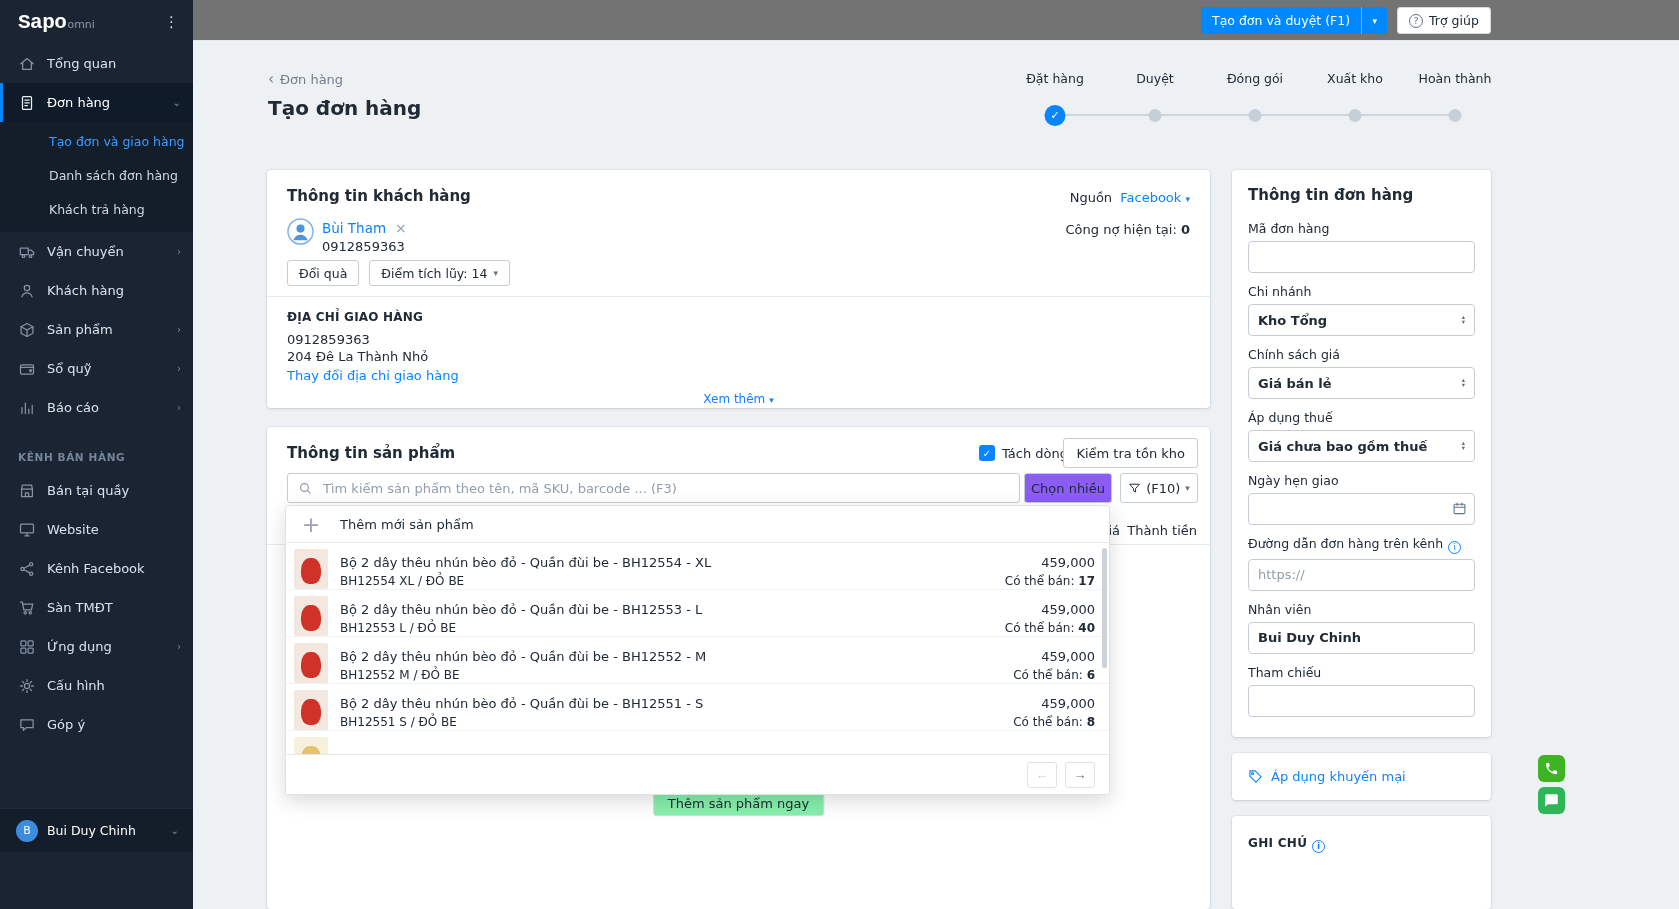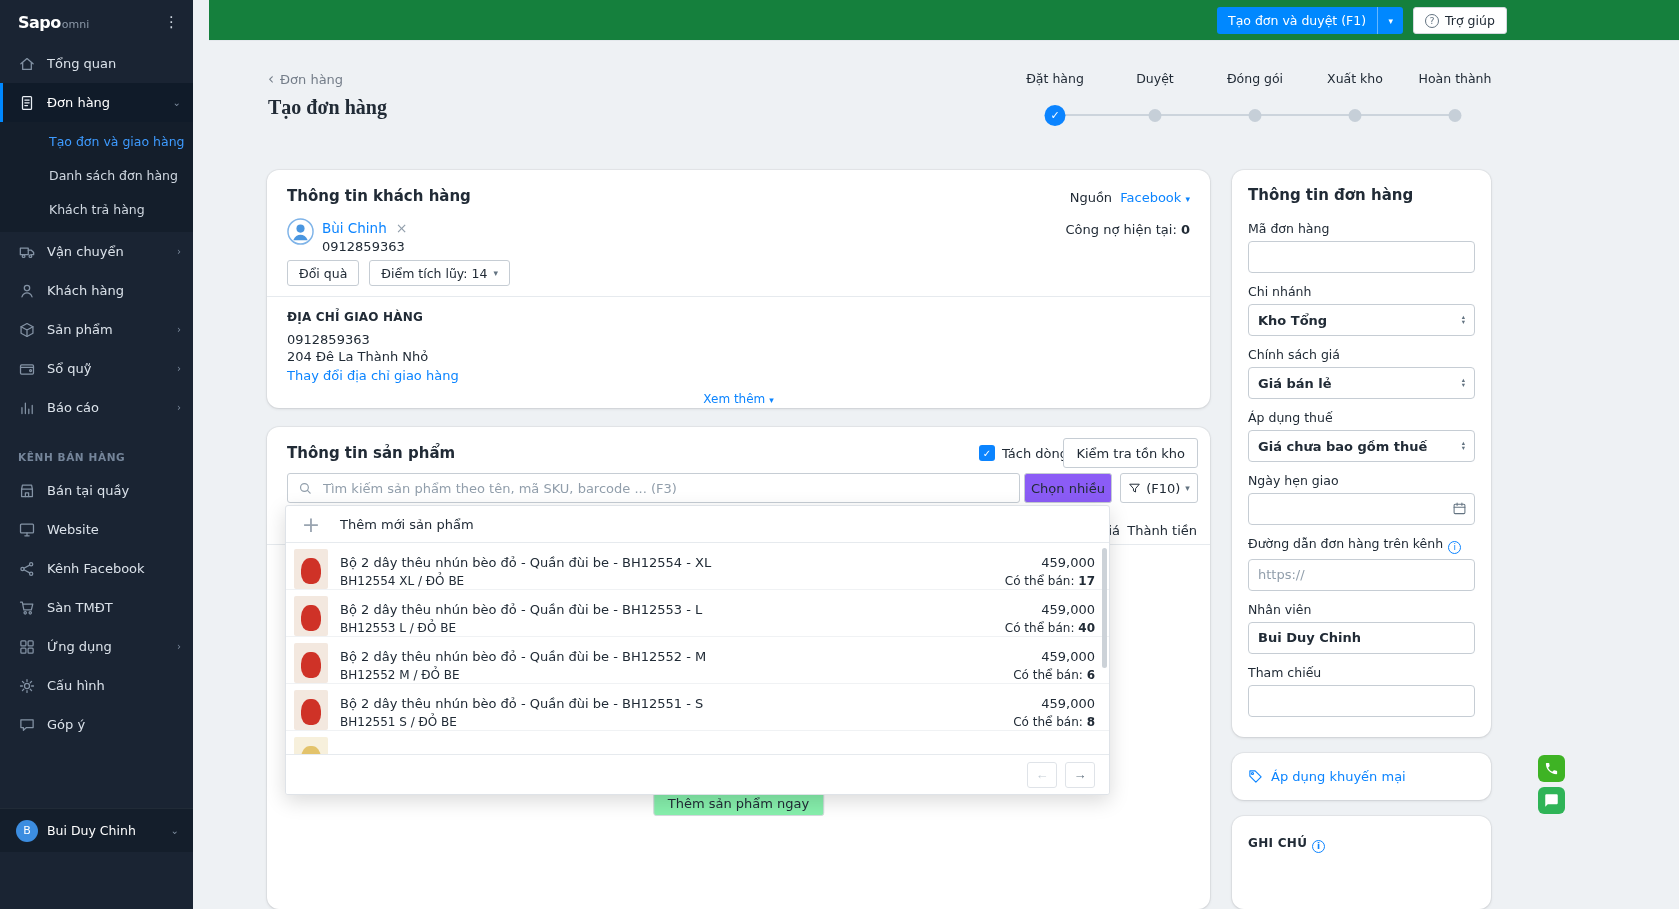--- a/index.html
+++ b/index.html
@@ -4,21 +4,21 @@
 <style>
   html,body{margin:0;padding:0;background:#eef1f4;}
   *{box-sizing:border-box;}
   .app{position:relative;width:1679px;height:909px;overflow:hidden;background:#eef1f4;
        font-family:"DejaVu Sans","Liberation Sans",sans-serif;color:#212b36;}
 
   
   .sidebar{position:absolute;left:0;top:0;width:193px;height:909px;background:#1a2433;z-index:30;}
   .logo-row{display:flex;align-items:center;justify-content:space-between;height:44px;padding:0 14px 0 18px;}
   .logo{cursor:pointer;}
-  .logo-main{color:#fff;font-size:16px;font-weight:bold;letter-spacing:-.5px;}
+  .logo-main{color:#fff;font-size:21px;font-weight:bold;letter-spacing:-.5px;font-family:Liberation Mono, monospace;}
   .logo-sub{color:#8c99a9;font-size:11px;margin-left:1px;}
   .kebab{color:#cfd7e0;font-size:15px;cursor:pointer;}
   .nav-item{display:flex;align-items:center;height:39px;padding:0 12px 0 18px;gap:11px;color:#dbe2ea;
             font-size:13px;cursor:pointer;position:relative;}
   .nav-icon{color:#8493a5;display:flex;flex:none;}
   .nav-label{white-space:nowrap;}
   .chev{margin-left:auto;color:#7d8c9e;font-size:10px;line-height:1;}
   .nav-item.active{background:#101b29;color:#fff;}
   .nav-item.active .nav-icon{color:#e9eef4;}
   .nav-item.active::before{content:"";position:absolute;left:0;top:0;bottom:0;width:3px;background:#0088ff;}
@@ -26,44 +26,44 @@
   .submenu-item{height:34px;display:flex;align-items:center;padding-left:49px;font-size:12.5px;color:#cfd7e0;cursor:pointer;}
   .submenu-item.current{color:#3e9bff;}
   .nav-section{margin-top:12px;padding:12px 18px 8px;font-size:10.5px;letter-spacing:.6px;color:#75859a;font-weight:bold;}
   .sidebar-user{position:absolute;top:808px;left:0;right:0;height:44px;background:#141e2b;display:flex;
                 align-items:center;gap:9px;padding:0 14px 0 16px;color:#fff;font-size:12.5px;cursor:pointer;
                 border-top:1px solid rgba(255,255,255,.06);}
   .user-avatar{width:22px;height:22px;border-radius:50%;background:#3c8de0;color:#fff;font-size:11px;
                display:flex;align-items:center;justify-content:center;flex:none;}
 
   
-  .topbar{position:absolute;left:209px;top:0;right:0;height:41px;background:#15803d;border-bottom:1px solid #e4e8ec;z-index:20;}
+  .topbar{position:absolute;left:193px;top:0;right:0;height:41px;background:#737373;border-bottom:1px solid #e4e8ec;z-index:20;}
   .split-btn{position:absolute;left:1008px;top:7px;display:flex;height:27px;}
   .split-main{background:#0088ff;color:#fff;border:none;font-size:12.5px;padding:0 11px;border-radius:3px 0 0 3px;cursor:pointer;font-family:inherit;}
   .split-caret{background:#0088ff;color:#fff;border:none;border-left:1px solid rgba(255,255,255,.4);width:26px;
                border-radius:0 3px 3px 0;font-size:9px;cursor:pointer;}
   .help-btn{position:absolute;left:1204px;top:7px;height:27px;background:#fff;border:1px solid #d3d9de;border-radius:3px;
             display:flex;align-items:center;gap:6px;padding:0 11px;font-size:12.5px;color:#212b36;cursor:pointer;font-family:inherit;}
   .q-circle{width:14px;height:14px;border:1.2px solid #637381;border-radius:50%;font-size:9.5px;color:#637381;
             display:flex;align-items:center;justify-content:center;}
 
   
   .breadcrumb{position:absolute;left:268px;top:72px;font-size:13px;color:#747d89;cursor:pointer;display:flex;gap:6px;align-items:center;}
   .bc-chev{font-size:15px;line-height:1;}
-  .page-title{position:absolute;left:268px;top:96px;margin:0;font-size:20px;font-weight:bold;color:#212b36;font-family:Liberation Serif, serif;}
+  .page-title{position:absolute;left:268px;top:96px;margin:0;font-size:20px;font-weight:bold;color:#212b36;}
   .steps{position:absolute;left:1005px;top:71px;width:500px;height:60px;}
   .steps .line{position:absolute;left:50px;width:400px;top:43px;height:2px;background:#ccd4dc;}
   .step{position:absolute;width:100px;top:0;text-align:center;}
   .step-label{font-size:12.5px;color:#212b36;}
   .dot{position:absolute;top:38px;left:50%;transform:translateX(-50%);width:13px;height:13px;border-radius:50%;background:#c6cfd8;}
   .step.done .dot{width:21px;height:21px;top:34px;background:#0b84ff;color:#fff;font-size:11px;
                   display:flex;align-items:center;justify-content:center;}
 
   
-  .card{position:absolute;background:#fff;border-radius:12px;
+  .card{position:absolute;background:#fff;border-radius:4px;
         box-shadow:0 0 0 1px rgba(63,63,68,.05),0 1px 3px rgba(63,63,68,.15);}
   .card-title{position:absolute;left:20px;top:17px;margin:0;font-size:15px;font-weight:bold;}
 
   
   .customer-card{left:267px;top:170px;width:943px;height:238px;}
   .source{position:absolute;right:20px;top:20px;font-size:13px;color:#212b36;}
   .src-link{color:#0b84ff;cursor:pointer;margin-left:4px;}
   .caret{font-size:9px;}
   .caret.gray{color:#637381;}
   .cust-avatar{position:absolute;left:20px;top:48px;}
@@ -392,21 +392,21 @@
     <div class="source">
       <span>Nguồn</span>
       <a class="src-link"><span>Facebook</span> <span class="caret">▾</span></a>
     </div>
     <span class="cust-avatar"><svg width="27" height="27" viewBox="0 0 28 28">
           <circle cx="14" cy="14" r="13" fill="#fff" stroke="#7eb3e8" stroke-width="1.5"></circle>
           <circle cx="14" cy="11" r="4.2" fill="#4a96e0"></circle>
           <path d="M6.5 23c1.6-4 4.5-5.6 7.5-5.6s5.9 1.6 7.5 5.6" fill="#4a96e0"></path>
         </svg></span>
     <div class="cust-name-row">
-      <a class="cust-name">Bùi Chinh</a>
+      <a class="cust-name">Bùi Tham</a>
       <span class="remove-x">×</span>
     </div>
     <div class="cust-phone">0912859363</div>
     <div class="debt">
       <span>Công nợ hiện tại:</span>
       <b>0</b>
     </div>
     <div class="cust-actions">
       <button class="btn-sm">Đổi quà</button>
       <button class="btn-sm">

